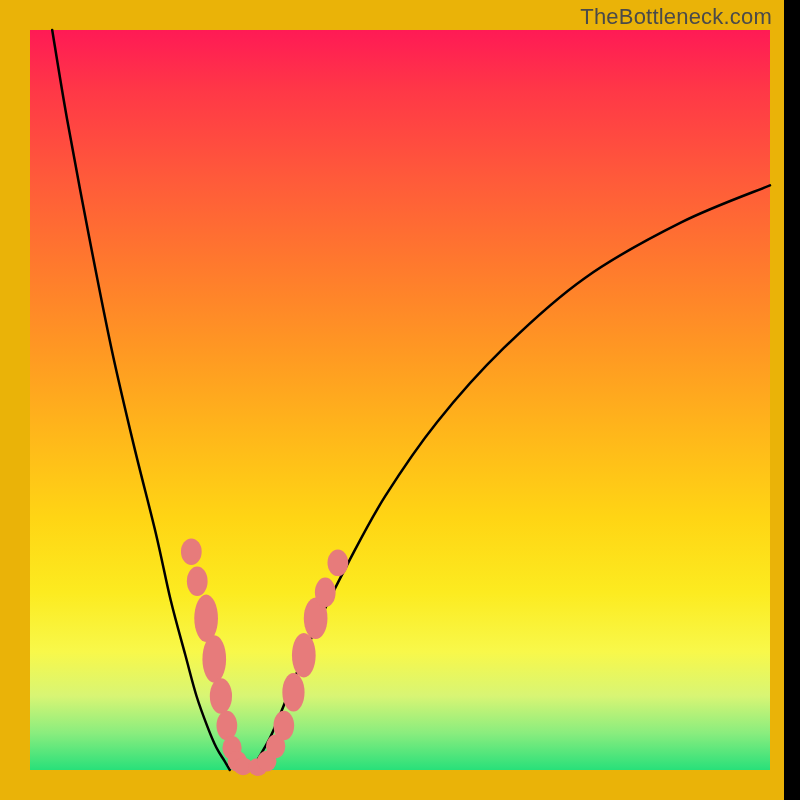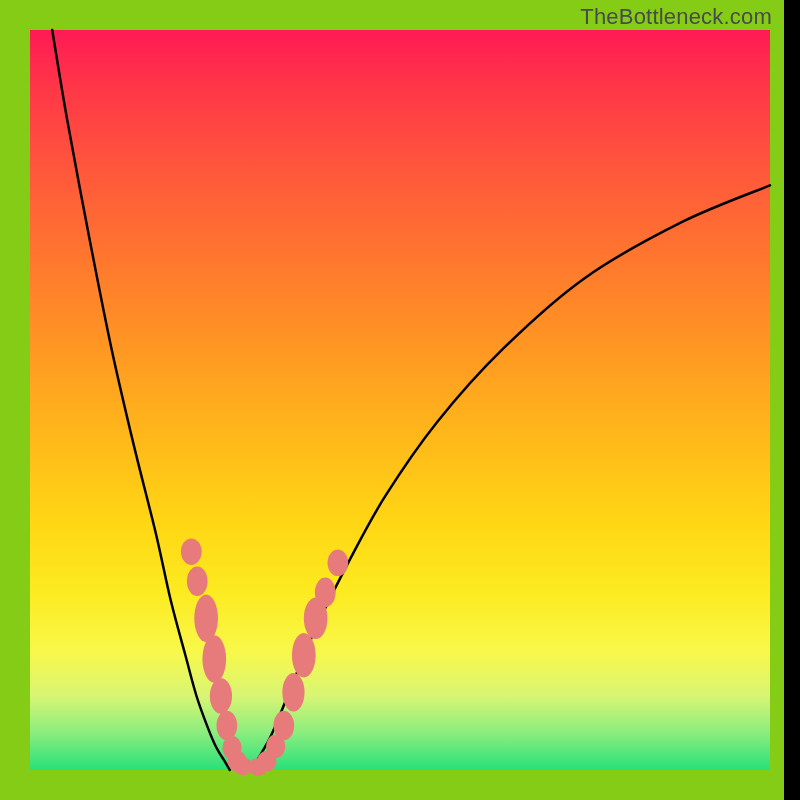--- a/index.html
+++ b/index.html
@@ -8,21 +8,21 @@
     width: 800px;
     height: 800px;
     overflow: hidden;
     background: #000;
     font-family: Arial, Helvetica, sans-serif;
   }
   .frame {
     position: relative;
     width: 784px;
     height: 800px;
-    background: #84cc16;
+    background: #eab308;
   }
   .plot-area {
     position: absolute;
     left: 30px;
     top: 30px;
     width: 740px;
     height: 740px;
     background: linear-gradient(
       to bottom,
       #ff1a55 0%,

